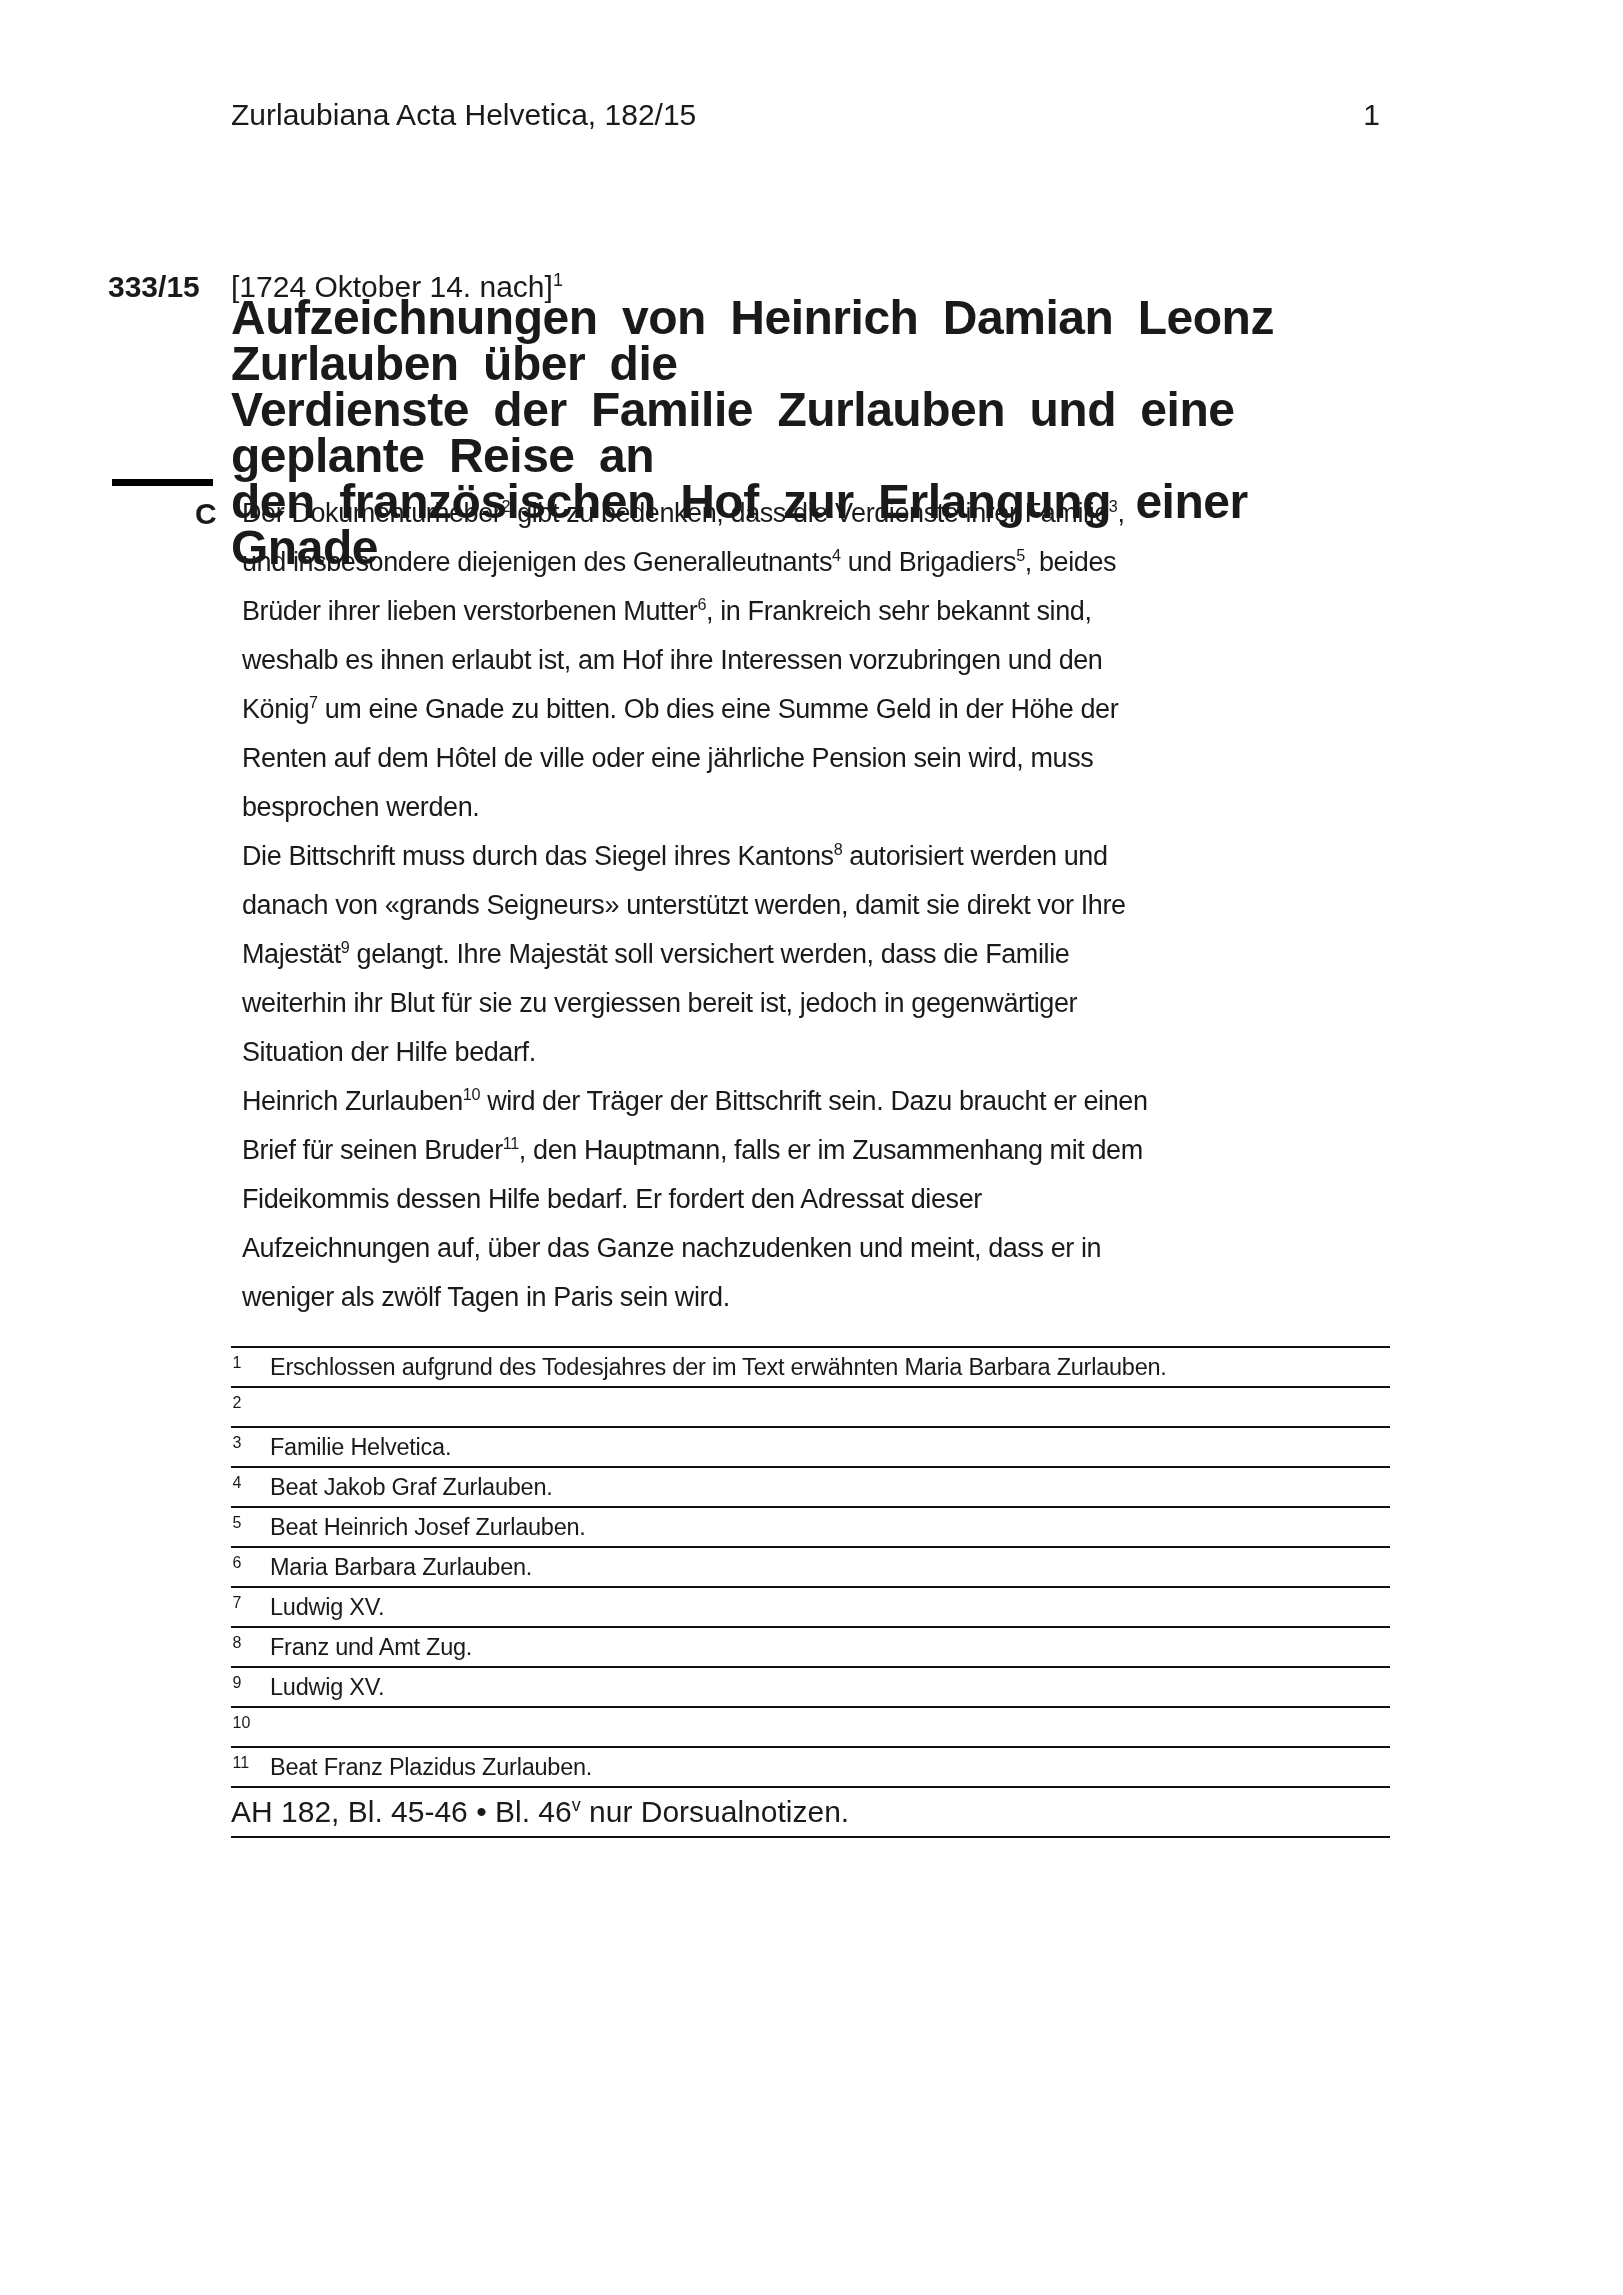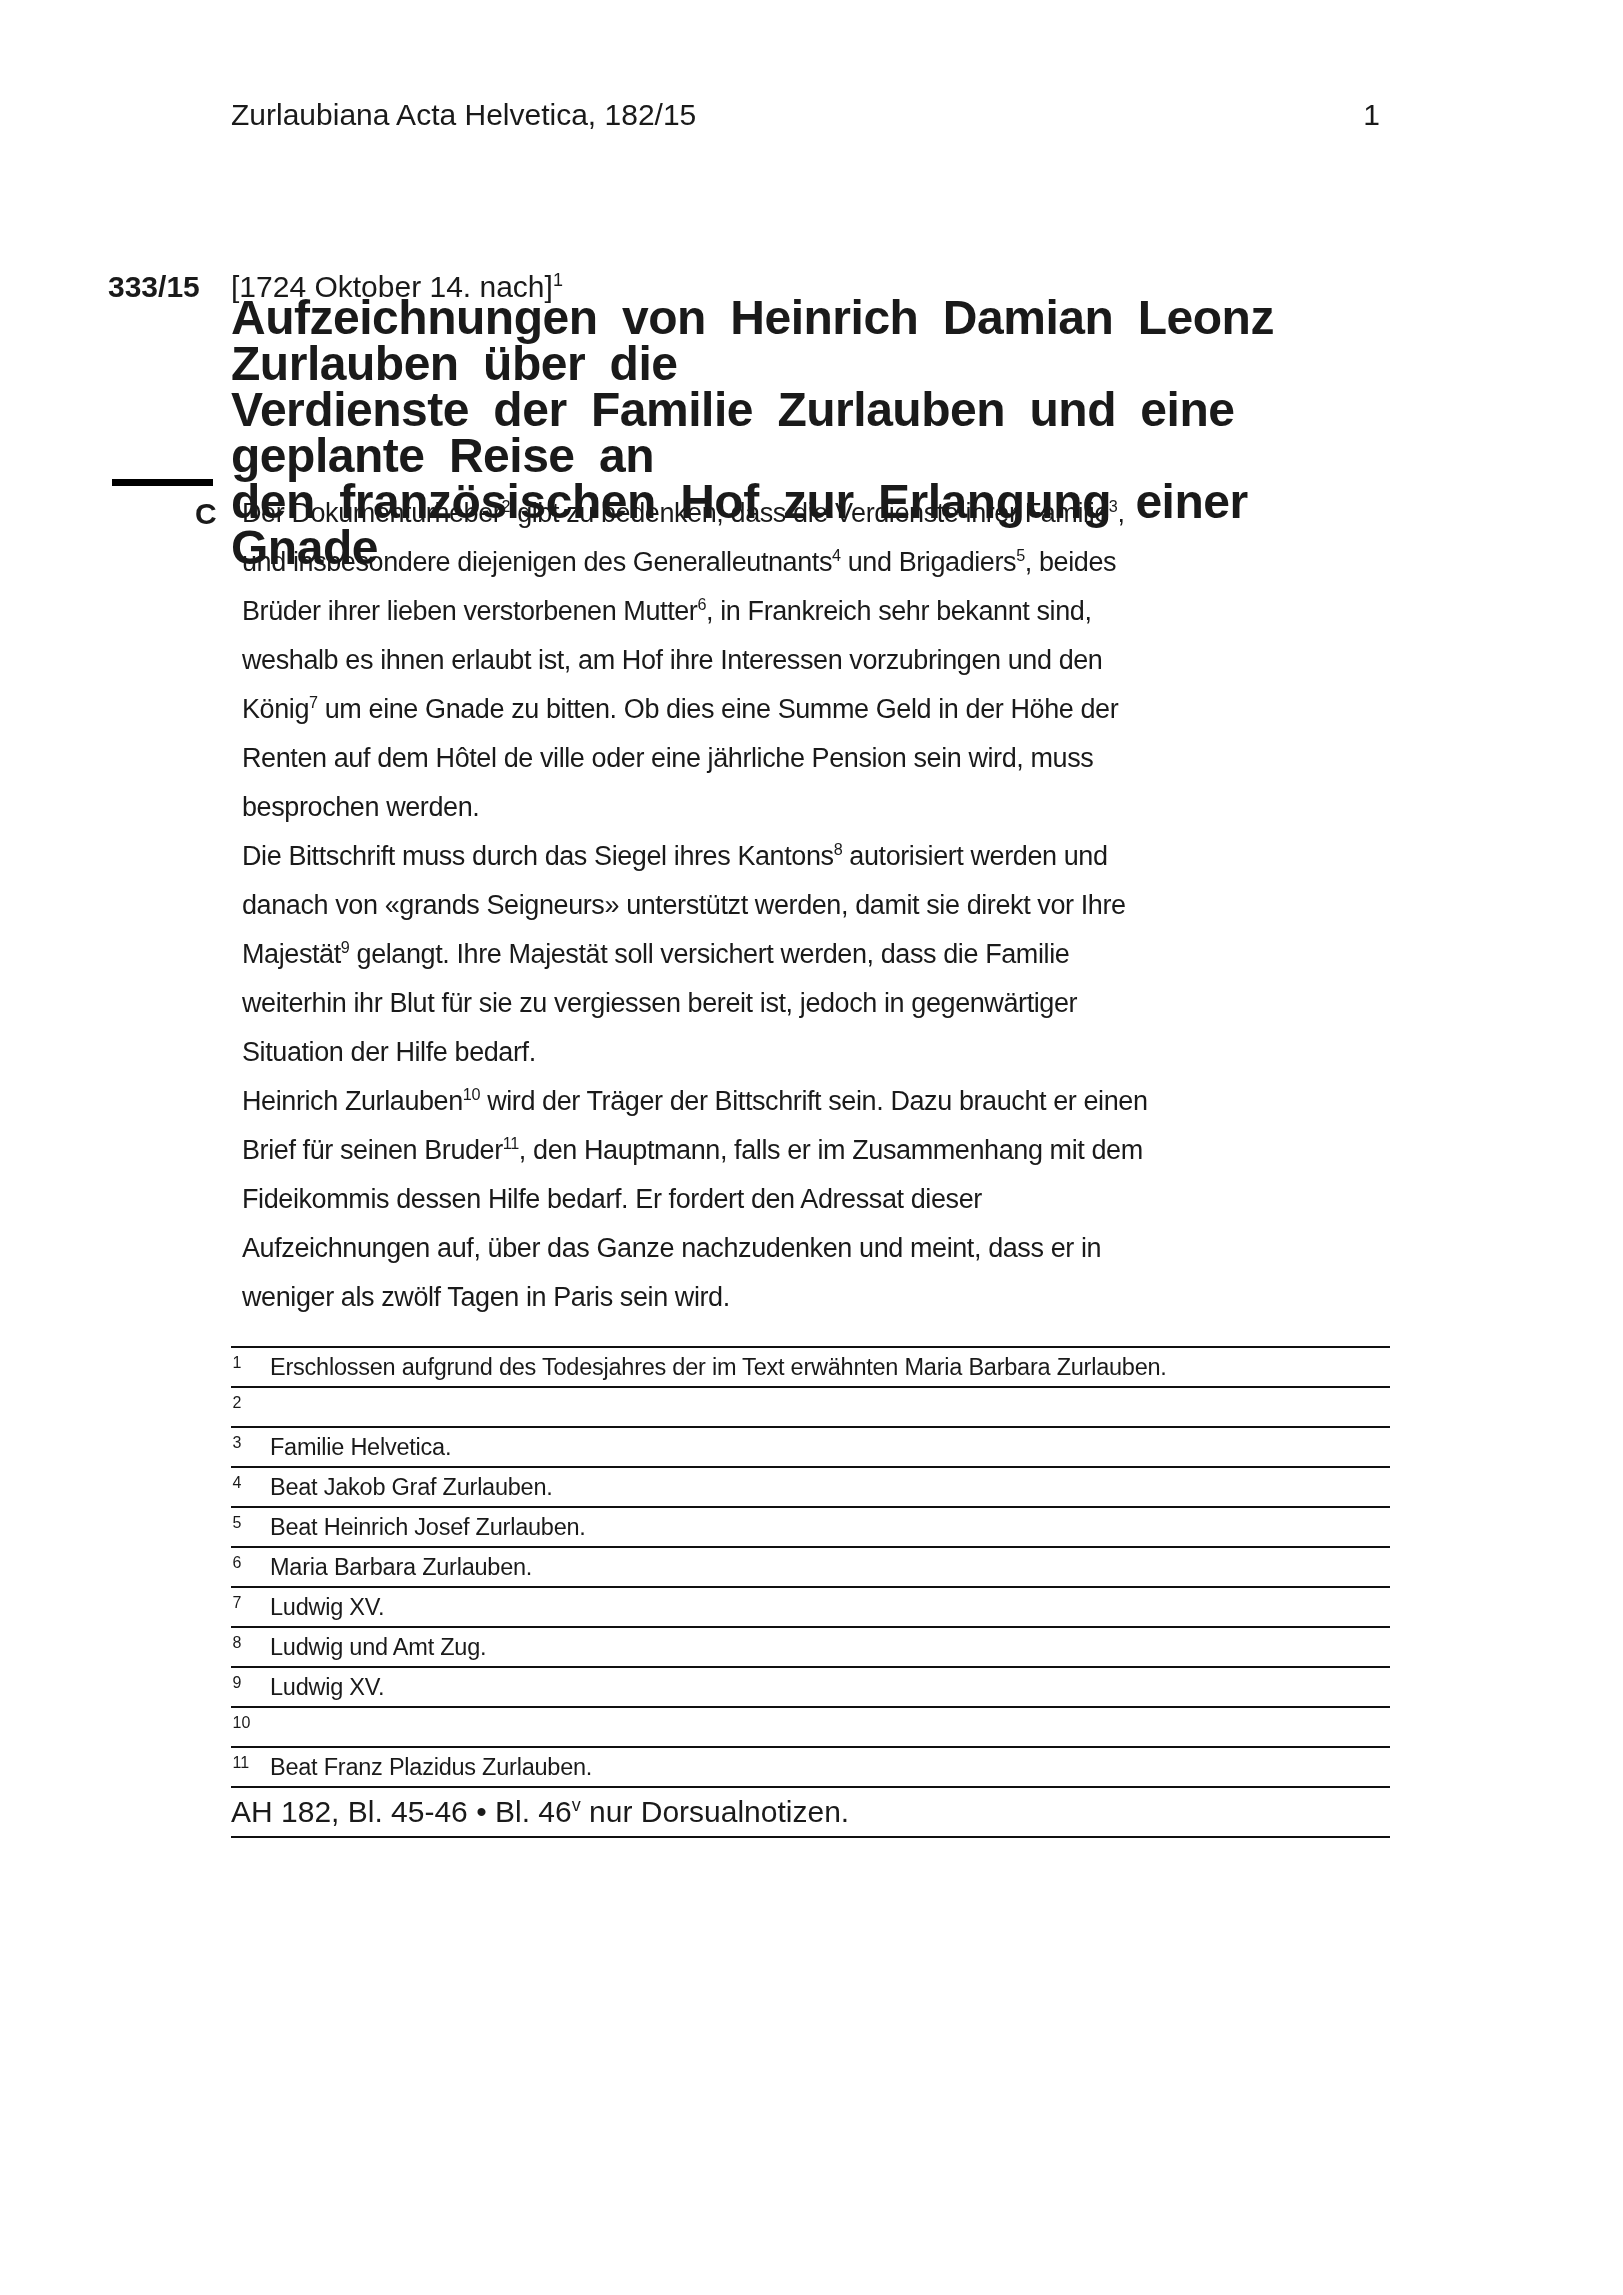--- a/index.html
+++ b/index.html
@@ -126,21 +126,21 @@
     <div class="fn-row">
       <span class="fn-num">6</span>
       <span class="fn-text">Maria Barbara Zurlauben.</span>
     </div>
     <div class="fn-row">
       <span class="fn-num">7</span>
       <span class="fn-text">Ludwig XV.</span>
     </div>
     <div class="fn-row">
       <span class="fn-num">8</span>
-      <span class="fn-text">Ludwig und Amt Zug.</span>
+      <span class="fn-text">Franz und Amt Zug.</span>
     </div>
     <div class="fn-row">
       <span class="fn-num">9</span>
       <span class="fn-text">Ludwig XV.</span>
     </div>
     <div class="fn-row">
       <span class="fn-num">10</span>
     </div>
     <div class="fn-row">
       <span class="fn-num">11</span>

